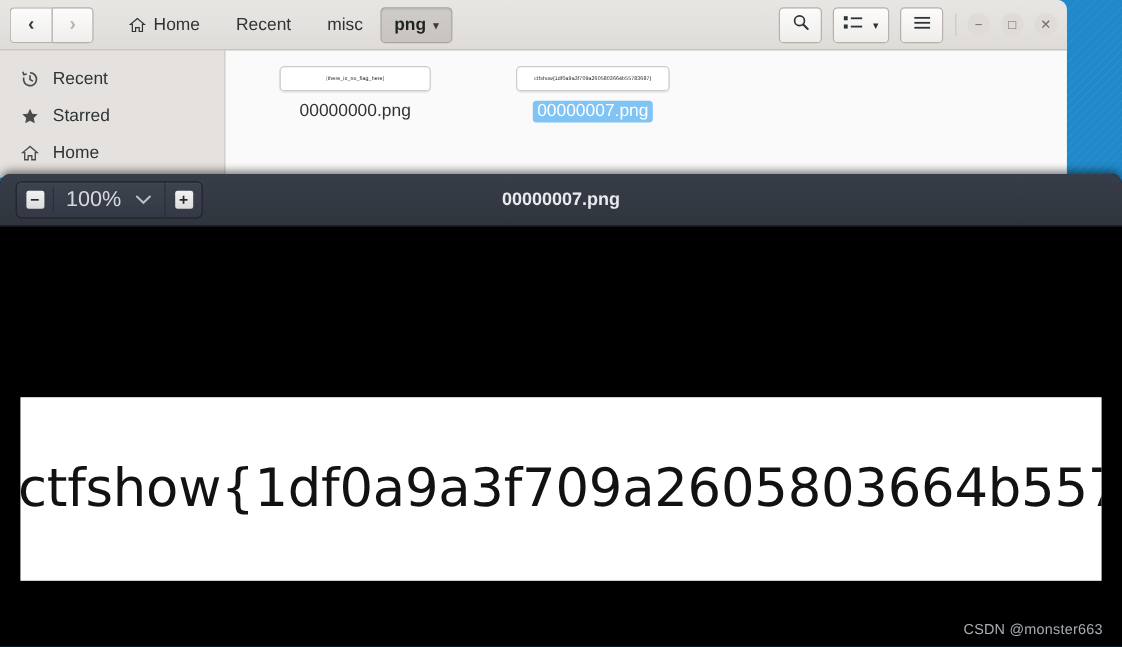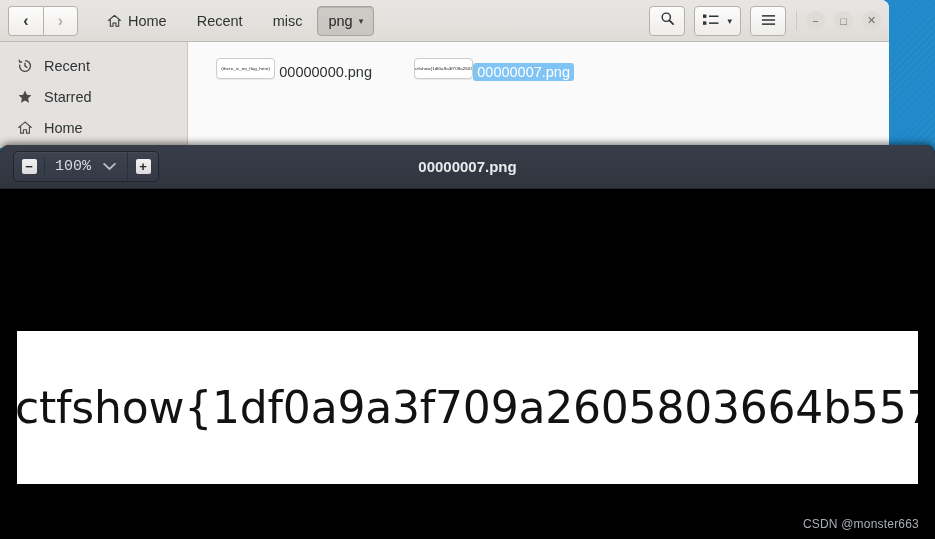--- a/index.html
+++ b/index.html
@@ -52,21 +52,21 @@
   .crumb {
     font-size:14.5px; color:#2e3436;
     padding:6px 14px; border-radius:4px;
     display:flex; align-items:center; gap:6px;
     border:1px solid transparent;
     cursor:default; white-space:nowrap;
   }
   .crumb.active {
     background:linear-gradient(to bottom,#cfcbc6,#c8c4bf);
     border:1px solid #a9a39d;
-    font-weight:normal; color:#1f2425;
+    font-weight:bold; color:#1f2425;
     box-shadow:inset 0 1px 1px rgba(0,0,0,.12);
     padding:6px 10px;
   }
   .crumb .caret { font-size:9px; color:#3a3a3a; }
   .home-icon { display:inline-block; width:15px; height:14px; }
 
   #fm-right { margin-left:auto; display:flex; align-items:center; }
   .tbtn {
     height:30px; min-width:36px;
     background:linear-gradient(to bottom,#fcfcfc,#efedea);
@@ -92,21 +92,21 @@
   .side-item {
     display:flex; align-items:center; gap:11px;
     padding:7px 16px; font-size:14.5px; color:#2e3436; cursor:default;
   }
   .side-ico { width:17px; height:17px; display:flex; align-items:center; justify-content:center; color:#4a4a4a; }
 
   #files {
     flex:1; background:#fafafa; padding:13px 0 0 28px;
     display:flex; gap:38px; align-items:flex-start;
   }
-  .file-cell { width:160px; display:flex; align-items:center; }
+  .file-cell { width:160px; display:flex; flex-direction:column; align-items:center; }
   .thumb {
     background:#fff; border:1px solid #cfcbc7; border-radius:4px;
     width:126px; height:21px; display:flex; align-items:center; justify-content:center;
     overflow:hidden; box-shadow:0 1px 1px rgba(0,0,0,.07);
   }
   .thumb.wide { width:128px; }
   .thumb-text {
     font-size:4.4px; color:#1a1a1a; letter-spacing:.1px;
     white-space:nowrap; overflow:hidden; font-family:"Liberation Sans", sans-serif;
   }
@@ -139,23 +139,22 @@
     width:30px; height:100%; display:flex; align-items:center; justify-content:center;
     cursor:default;
   }
   .zbtn .sq {
     width:15px; height:15px; border-radius:2px;
     background:linear-gradient(to bottom,#f2f2f2,#dcdcdc);
     color:#24272d; font-size:13px; font-weight:bold; line-height:13px;
     display:flex; align-items:center; justify-content:center;
   }
   #zoom-value {
-    color:#d6dae0; font-size:15px; padding:0 8px 0 10px;
+    color:#d6dae0; font-size:18px; padding:0 8px 0 10px;
     border-left:1px solid #2a2f38;
-    font-family:Liberation Mono, monospace;
   }
   #zoom-caret { padding:0 11px 0 4px; color:#b9bfc7; font-size:11px; cursor:default;
                 border-right:1px solid #2a2f38; height:100%; display:flex; align-items:center; }
   #viewer-title {
     position:absolute; left:0; right:0; text-align:center;
     color:#e8eaed; font-size:15px; font-weight:bold; pointer-events:none;
   }
   #viewer-canvas {
     position:relative; width:100%; height:350px; background:#000;
   }

